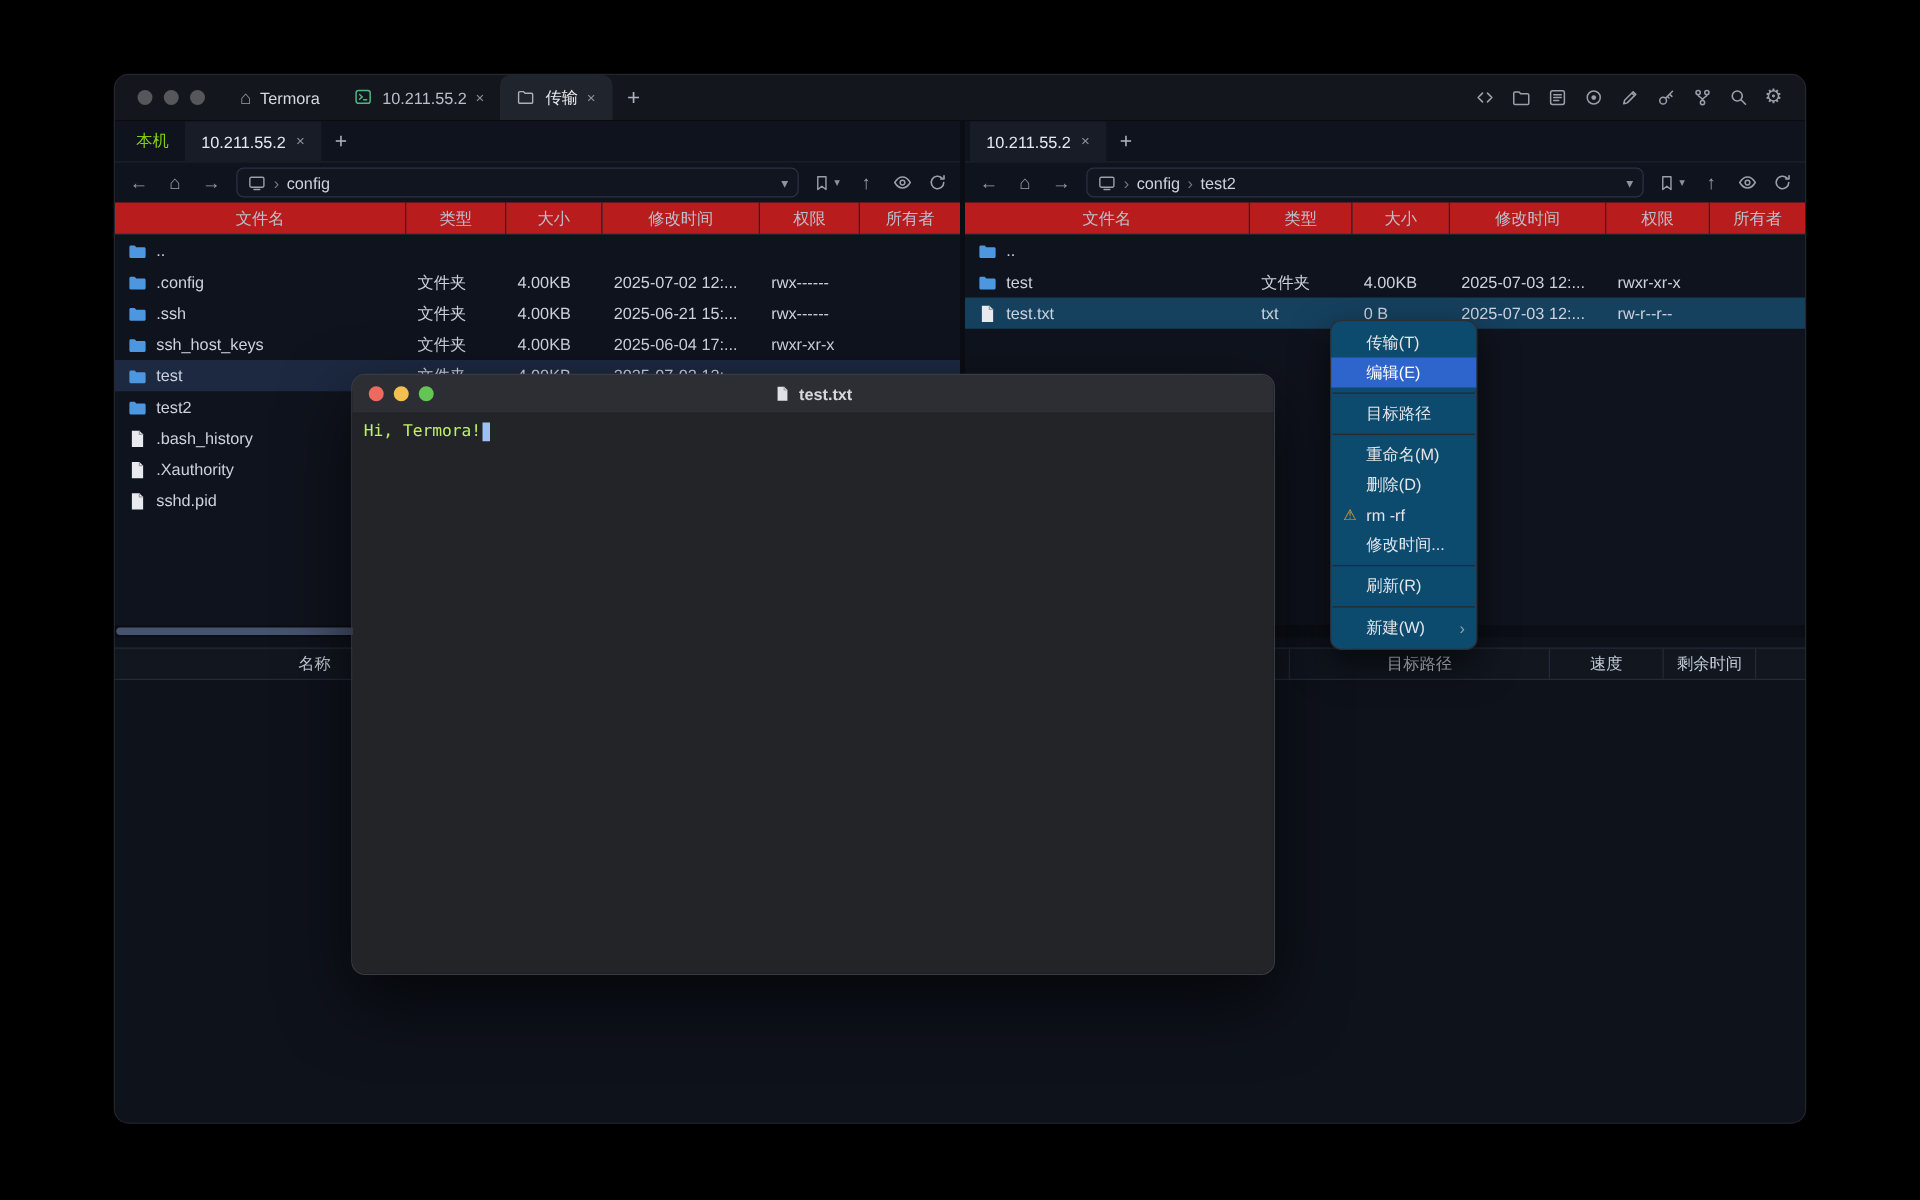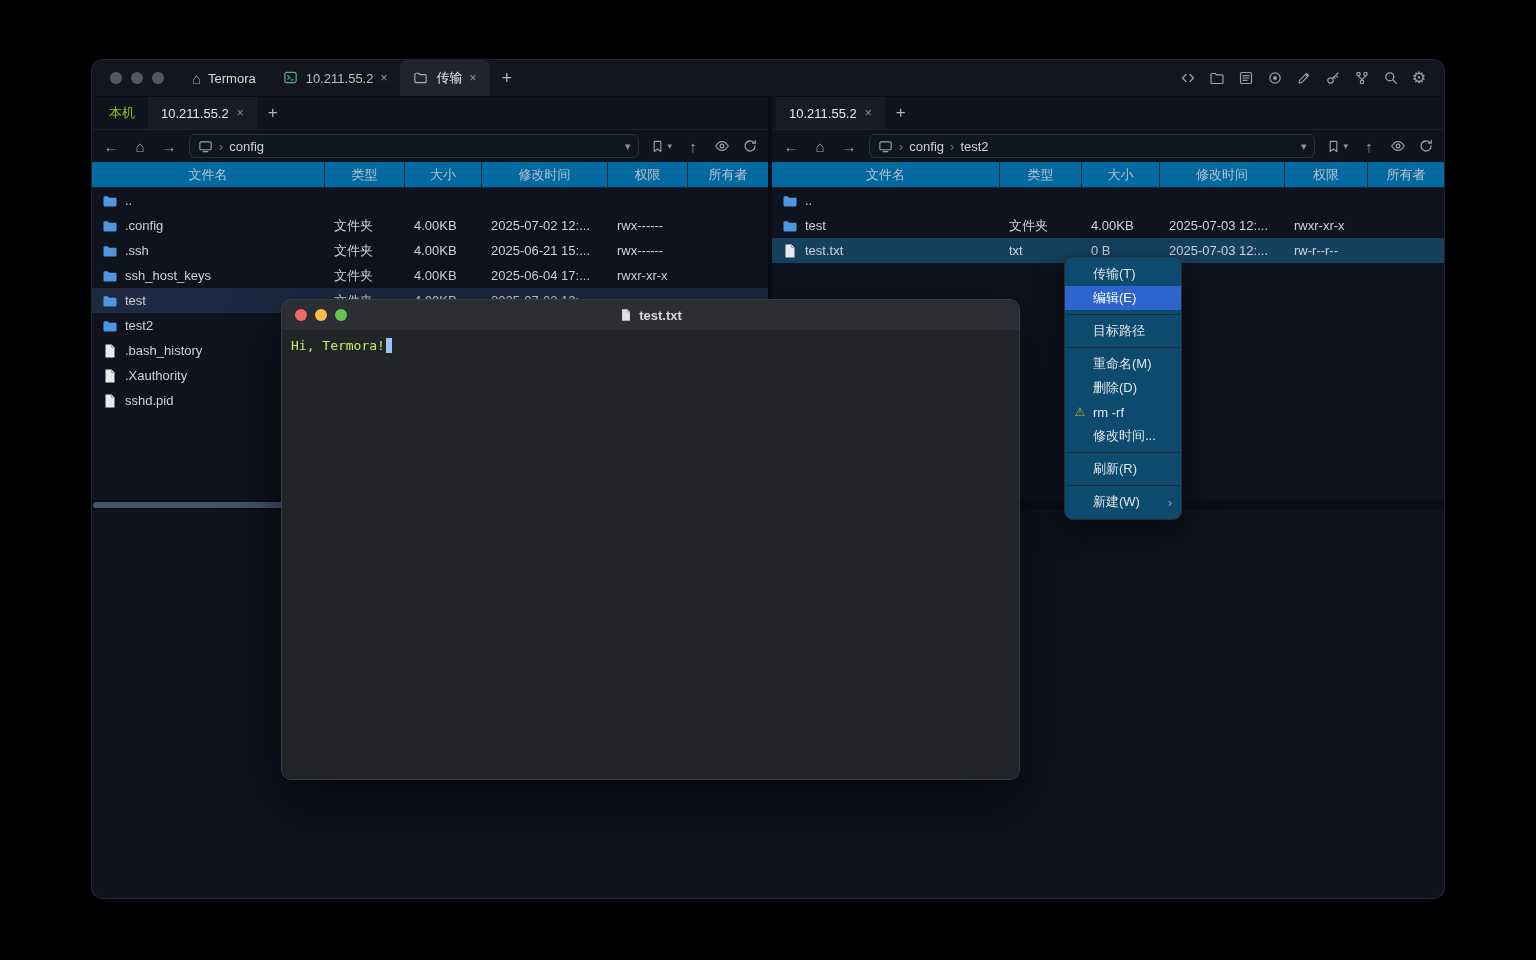--- a/index.html
+++ b/index.html
@@ -39,21 +39,21 @@
          display:flex;align-items:center;padding:0 8px;gap:6px;font-size:13px;color:#ccd2db}
   .crumb .sep{color:#6e7685;font-size:13px}
   .crumb .dd{margin-left:auto;color:#8d939e;font-size:11px}
   .tools{display:flex;align-items:center;gap:12px;color:#9aa0ab}
   .bk{display:flex;align-items:center;gap:2px}
   .caret{font-size:9px;color:#8d939e}
 
   .thead,.frow{display:grid;align-items:center;font-size:13px}
   .panel.left .thead,.panel.left .frow{grid-template-columns:233px 80px 77px 126px 80px 1fr}
   .panel.right .thead,.panel.right .frow{grid-template-columns:228px 82px 78px 125px 83px 1fr}
-  .thead{height:26px;color:#bac1cd;background:#0369a1;border-bottom:1px solid #1d2432}
+  .thead{height:26px;color:#bac1cd;background:#b91c1c;border-bottom:1px solid #1d2432}
   .thead>div{display:flex;justify-content:center;align-items:center;height:100%;border-right:1px solid #1d2432}
   .thead>div:last-child{border-right:none}
   .frow{height:25px;color:#ccd2dc}
   .frow.sel-left{background:#1c2940}
   .frow.sel-right{background:#15405e}
   .cell{padding-left:9px;white-space:nowrap;overflow:hidden}
   .cell.name{display:flex;align-items:center;gap:7px;padding-left:10px}
   .ricon{width:16px;height:16px;flex:0 0 16px}
 
   
@@ -487,20 +487,30 @@
           <div class="cell">rw-r--r--</div>
           <div class="cell"></div>
         </div>
       </div>
     </div>
 
     <div class="hsplit">
       <div class="thumb"></div>
     </div>
 
+    <div class="transfer">
+      <div class="t-head">
+        <div>名称</div>
+        <div></div>
+        <div>目标路径</div>
+        <div>速度</div>
+        <div>剩余时间</div>
+        <div></div>
+      </div>
+    </div>
   </div>
 
   <div class="editor">
     <div class="e-bar">
       <div class="e-lights">
         <span class="l-red"></span>
         <span class="l-yellow"></span>
         <span class="l-green"></span>
       </div>
       <div class="e-title">

